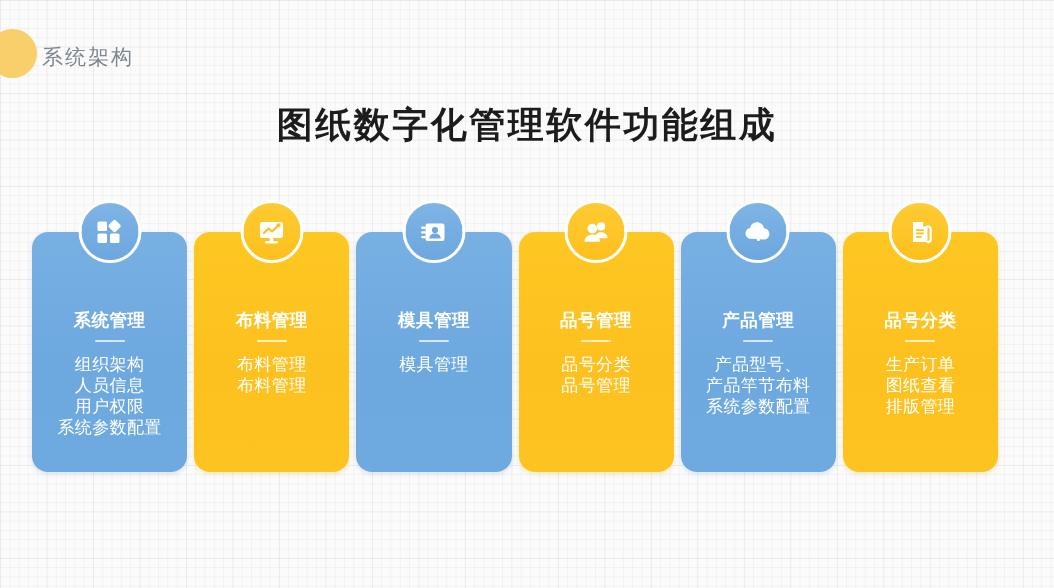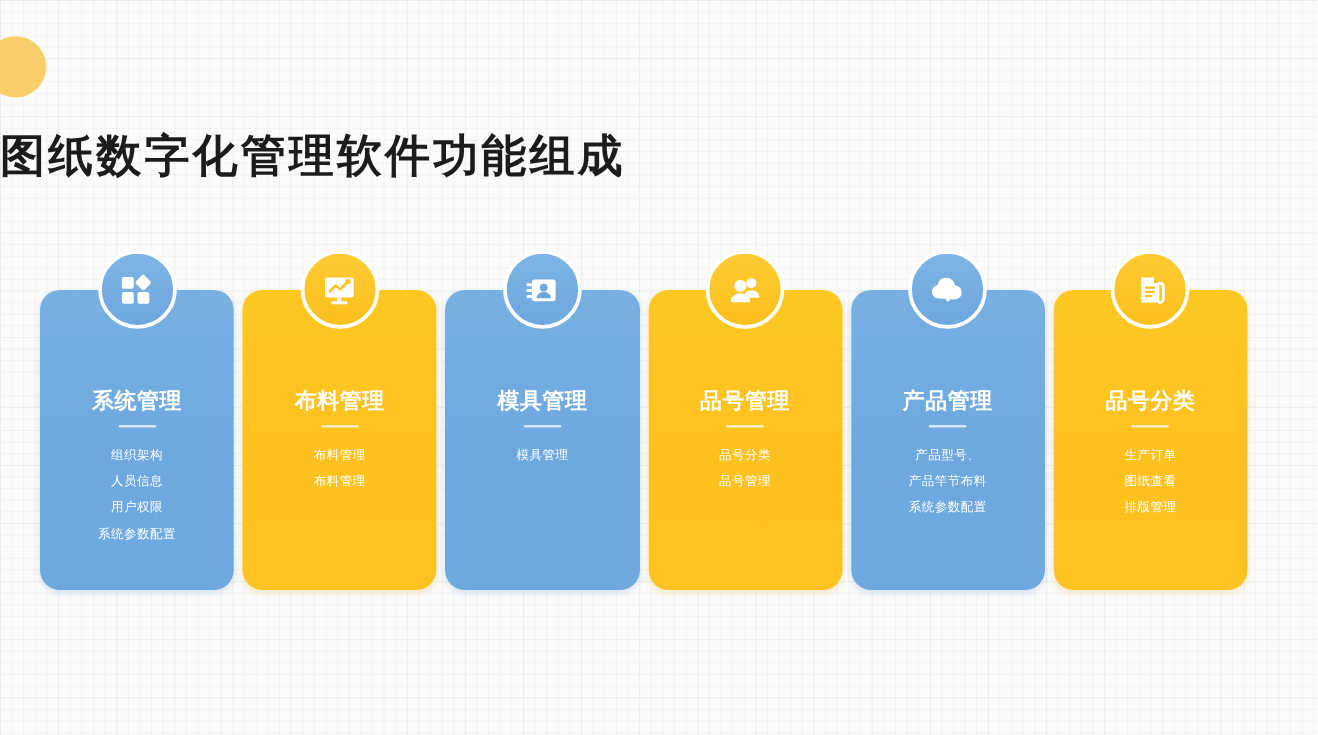--- a/index.html
+++ b/index.html
@@ -66,20 +66,21 @@
     color: #7e8690;
     font-weight: 400;
     white-space: nowrap;
   }
 
   .main-title {
     position: absolute;
     top: 101px;
     left: 0;
     width: 1054px;
+    text-align: center;
     font-size: 36px;
     font-weight: 700;
     letter-spacing: 2.5px;
     color: #1c1c1c;
     white-space: nowrap;
   }
 
   
   .cards-row {
     position: absolute;
@@ -154,38 +155,39 @@
   .card-divider {
     width: 30px;
     height: 2px;
     background: rgba(255,255,255,0.72);
     margin: 0 auto 12px auto;
     border-radius: 1px;
   }
 
   .card-items {
     list-style: none;
-    font-size: 10px;
+    font-size: 17px;
     color: #ffffff;
     line-height: 21px;
     letter-spacing: 0.4px;
     padding: 0 5px;
   }
   .card-items li { white-space: nowrap; }
 </style>
 </head>
 <body>
 
 <div id="grid-bg"></div>
 <div id="grid-bg-coarse"></div>
 
 <div id="stage">
 
   <div class="deco-circle"></div>
 
+  <div class="header-label">系统架构</div>
 
   <div class="main-title">图纸数字化管理软件功能组成</div>
 
   <div class="cards-row" id="cards-row">
       <div class="card-wrap">
         <div class="card-body blue">
           <div class="card-title">系统管理</div>
           <div class="card-divider"></div>
           <ul class="card-items">
             <li>组织架构</li>

